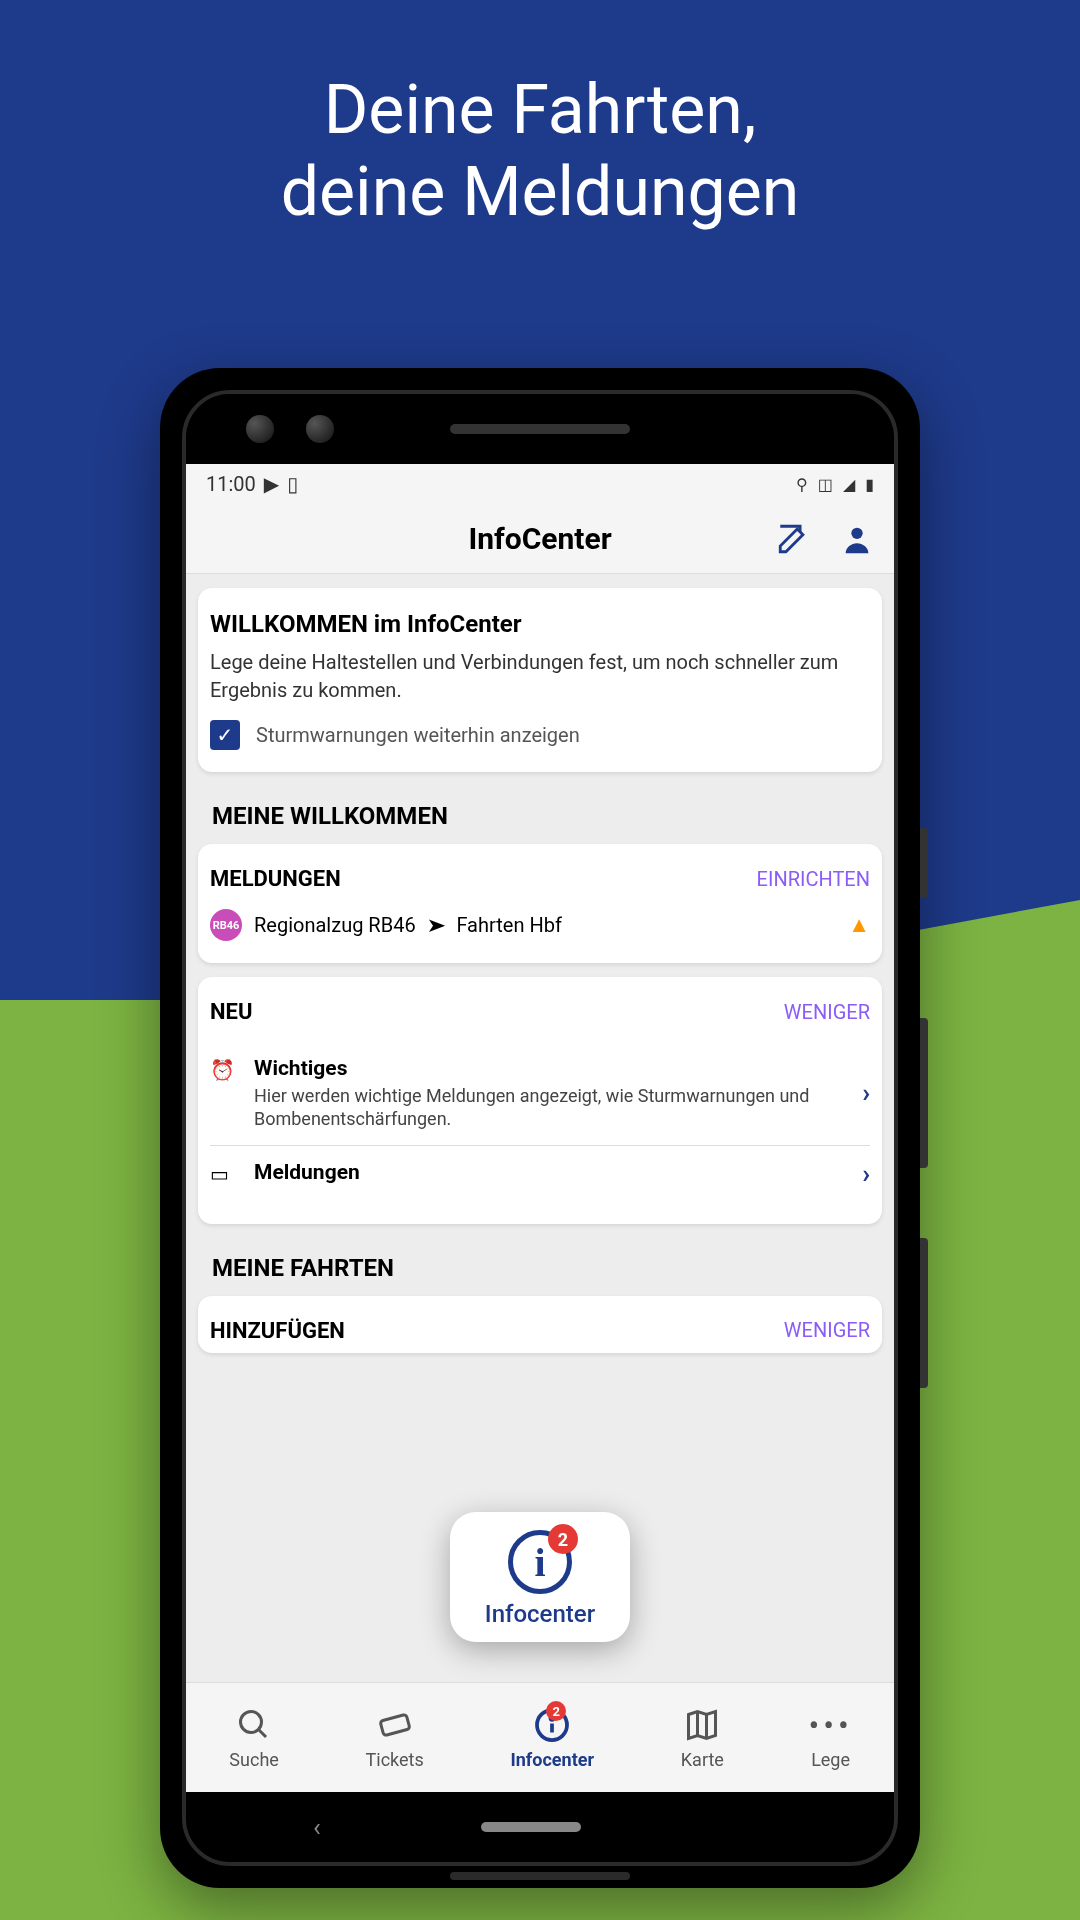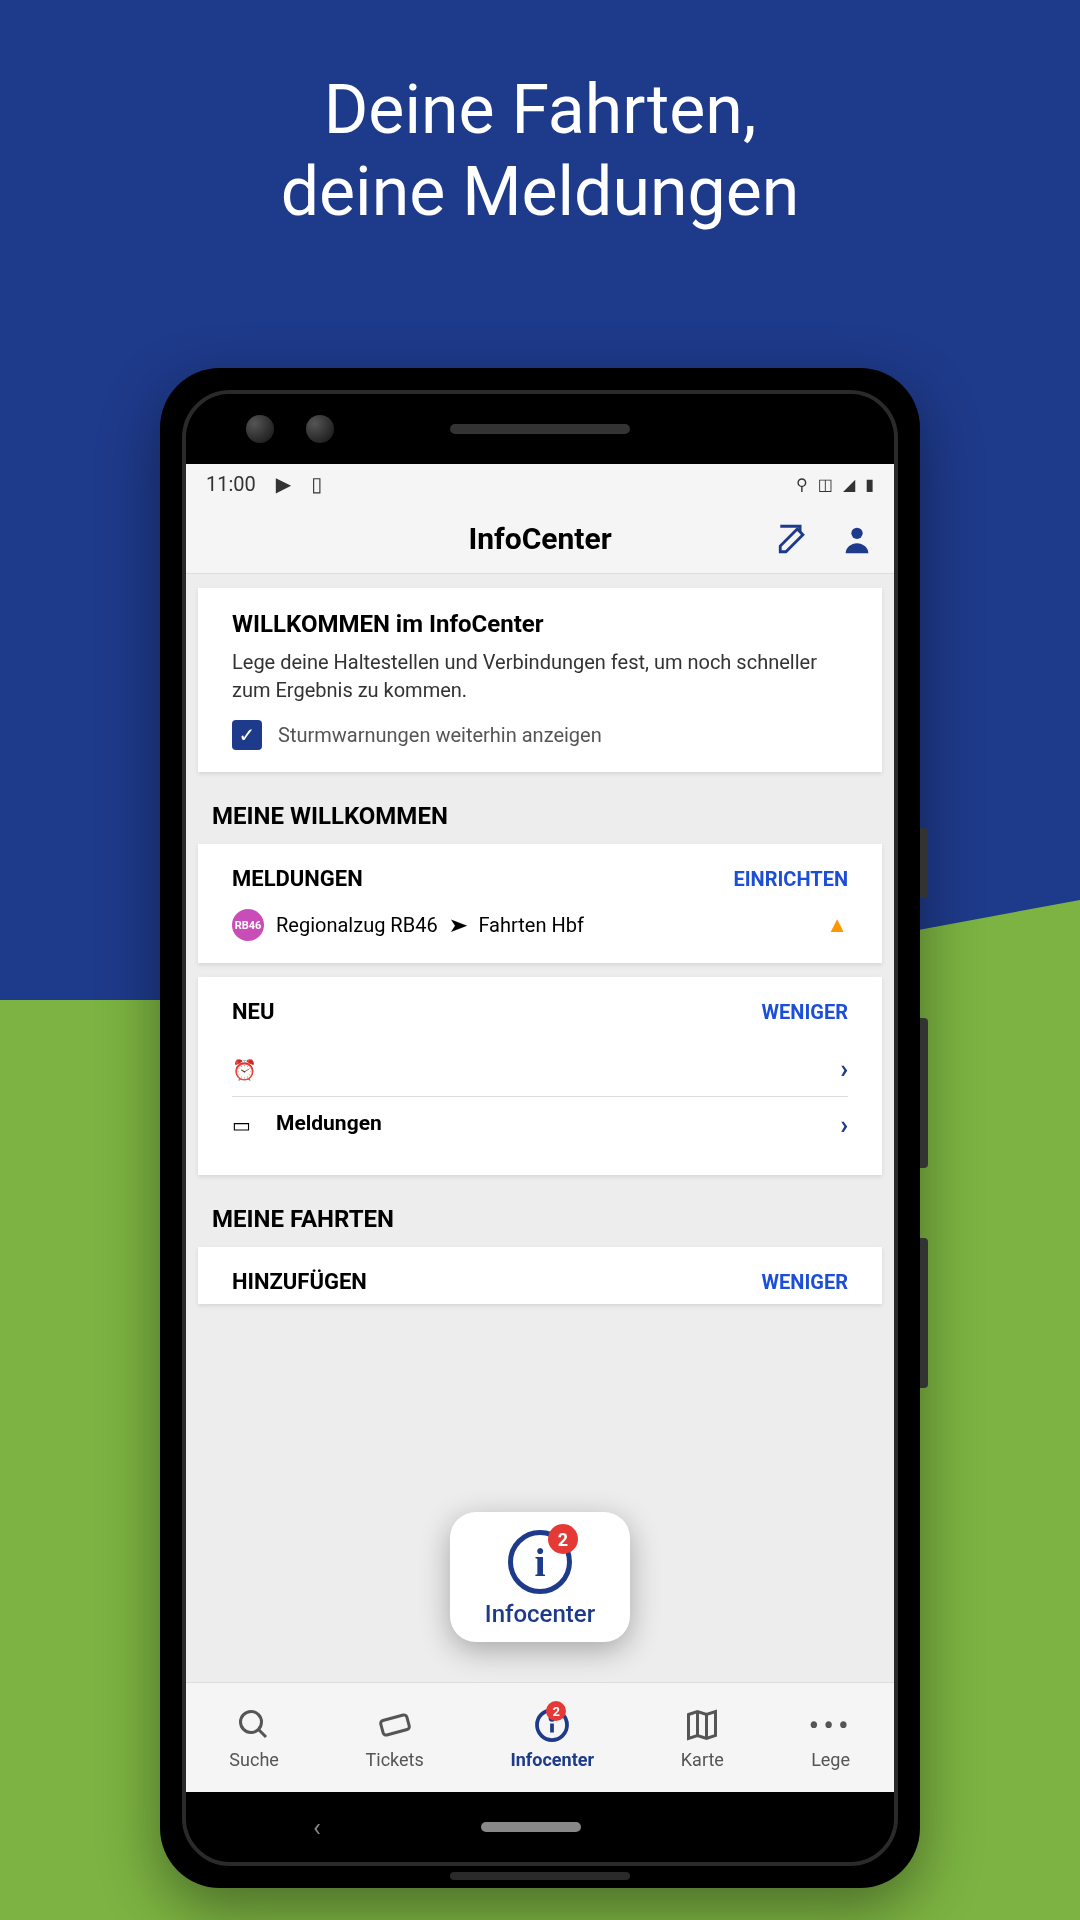--- a/index.html
+++ b/index.html
@@ -9,37 +9,37 @@
 .bg-diag { position:absolute; top:900px; left:0; width:0; height:0; border-left:1080px solid transparent; border-bottom:200px solid #7cb342; }
 .hero-title { position:absolute; top:70px; left:0; width:100%; text-align:center; color:#fff; font-size:68px; font-weight:400; line-height:1.2; }
 .phone-frame { position:absolute; top:368px; left:50%; transform:translateX(-50%); width:760px; height:1520px; background:#000; border-radius:60px; box-shadow:0 20px 60px rgba(0,0,0,.4); padding:22px; }
 .phone-inner-frame { width:100%; height:100%; border:4px solid #2a2a2a; border-radius:48px; overflow:hidden; position:relative; background:#000; }
 .phone-top-hw { height:70px; background:#000; display:flex; align-items:center; justify-content:center; position:relative; }
 .speaker { width:180px; height:10px; background:#333; border-radius:5px; }
 .cam1,.cam2 { position:absolute; width:28px; height:28px; border-radius:50%; background:radial-gradient(circle at 30% 30%,#555,#111); top:21px; }
 .cam1 { left:60px; } .cam2 { left:120px; }
 .screen { height:calc(100% - 140px); background:#ededed; overflow:hidden; display:flex; flex-direction:column; }
 .status-bar { height:40px; background:#f5f5f5; display:flex; justify-content:space-between; align-items:center; padding:0 20px; font-size:20px; color:#333; }
-.status-left { display:flex; gap:20px; align-items:center; }
+.status-left { display:flex; gap:8px; align-items:center; }
 .status-right { display:flex; gap:10px; align-items:center; font-size:16px; }
 .app-header { height:70px; background:#f5f5f5; display:flex; align-items:center; justify-content:center; position:relative; border-bottom:1px solid #ddd; }
 .app-title { font-size:30px; font-weight:700; color:#000; }
 .header-icons { position:absolute; right:20px; display:flex; gap:30px; }
 .header-icon { width:34px; height:34px; color:#1e3a8a; }
 .content { flex:1; overflow:hidden; padding:0 12px; background:#ededed; }
-.card { background:#fff; border-radius:0; padding:22px 34px; margin-top:14px; box-shadow:0 2px 4px rgba(0,0,0,.1); }
+.card { background:#fff; border-radius:14px; padding:22px 12px; margin-top:14px; box-shadow:0 2px 4px rgba(0,0,0,.1); }
 .welcome-title { font-size:24px; font-weight:700; margin-bottom:10px; }
 .welcome-text { font-size:20px; color:#333; line-height:1.4; margin-bottom:16px; }
 .checkbox-row { display:flex; align-items:center; gap:16px; }
 .checkbox { width:30px; height:30px; background:#1e3a8a; border-radius:4px; display:flex; align-items:center; justify-content:center; color:#fff; font-size:20px; }
 .checkbox-label { font-size:20px; color:#555; }
 .section-title { font-size:24px; font-weight:700; margin:30px 0 0 14px; color:#000; }
 .card-header { display:flex; justify-content:space-between; align-items:center; margin-bottom:18px; }
 .card-header-title { font-size:22px; font-weight:700; }
-.card-header-action { font-size:20px; font-weight:700; color:#1d4ed8; }
+.card-header-action { font-size:20px; font-weight:400; color:#8b5cf6; }
 .line-row { display:flex; align-items:center; gap:12px; font-size:20px; }
 .line-badge { width:32px; height:32px; background:#c94db8; border-radius:50%; color:#fff; font-size:11px; font-weight:700; display:flex; align-items:center; justify-content:center; }
 .warn-icon { margin-left:auto; color:#ff9800; font-size:22px; }
 .news-item { display:flex; gap:16px; padding:14px 0; position:relative; }
 .news-item + .news-item { border-top:1px solid #ddd; }
 .news-icon { width:28px; flex-shrink:0; font-size:20px; padding-top:2px; }
 .news-body { flex:1; padding-right:40px; }
 .news-title { font-size:21px; font-weight:700; margin-bottom:4px; }
 .news-desc { font-size:18px; color:#444; line-height:1.3; }
 .news-chevron { position:absolute; right:0; top:50%; transform:translateY(-50%); color:#1e3a8a; font-size:26px; font-weight:700; }
@@ -143,20 +143,24 @@
           </div>
         </div>
 
         <div class="card">
           <div class="card-header">
             <div class="card-header-title">NEU</div>
             <div class="card-header-action">WENIGER</div>
           </div>
           <div class="news-item">
             <div class="news-icon">⏰</div>
+            <div class="news-body">
+              <div class="news-title">Wichtiges</div>
+              <div class="news-desc">Hier werden wichtige Meldungen angezeigt, wie Sturmwarnungen und Bombenentschärfungen.</div>
+            </div>
             <div class="news-chevron">›</div>
           </div>
           <div class="news-item">
             <div class="news-icon">▭</div>
             <div class="news-body">
               <div class="news-title">Meldungen</div>
             </div>
             <div class="news-chevron">›</div>
           </div>
         </div>

